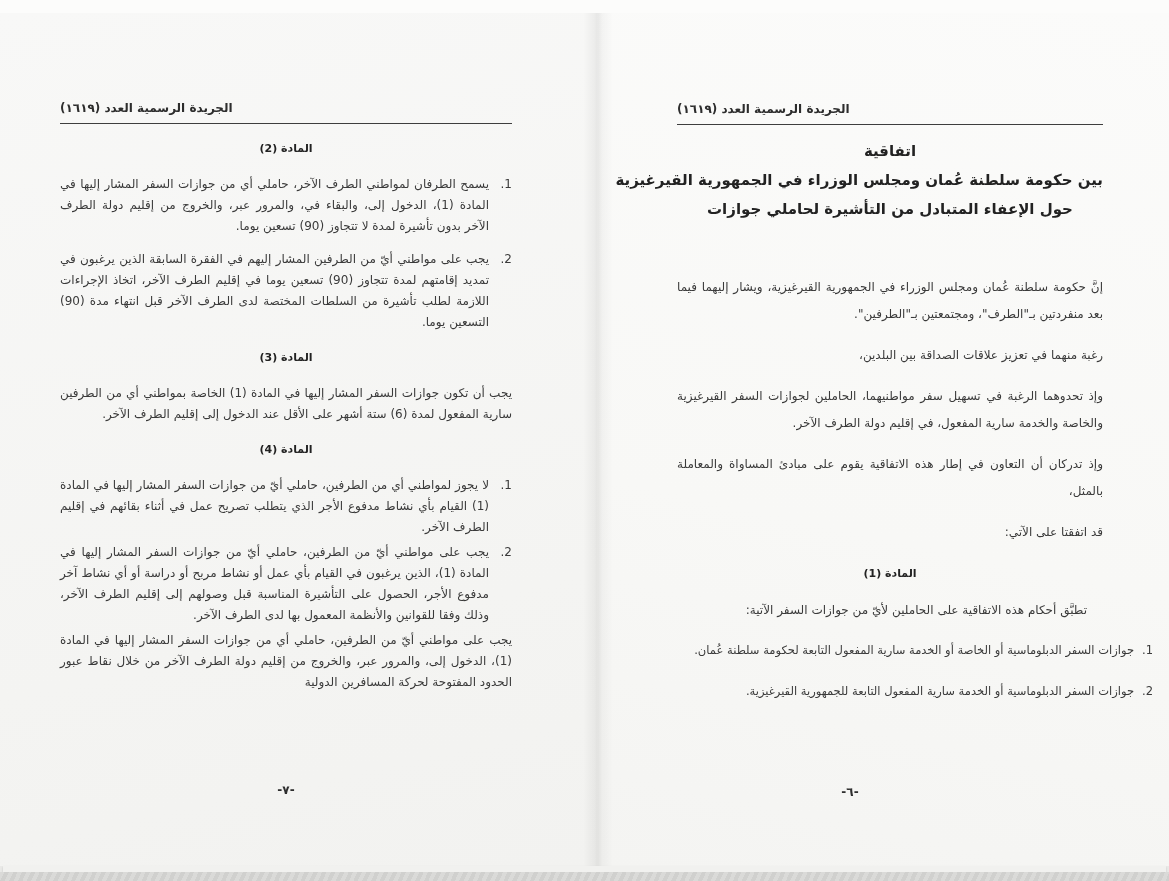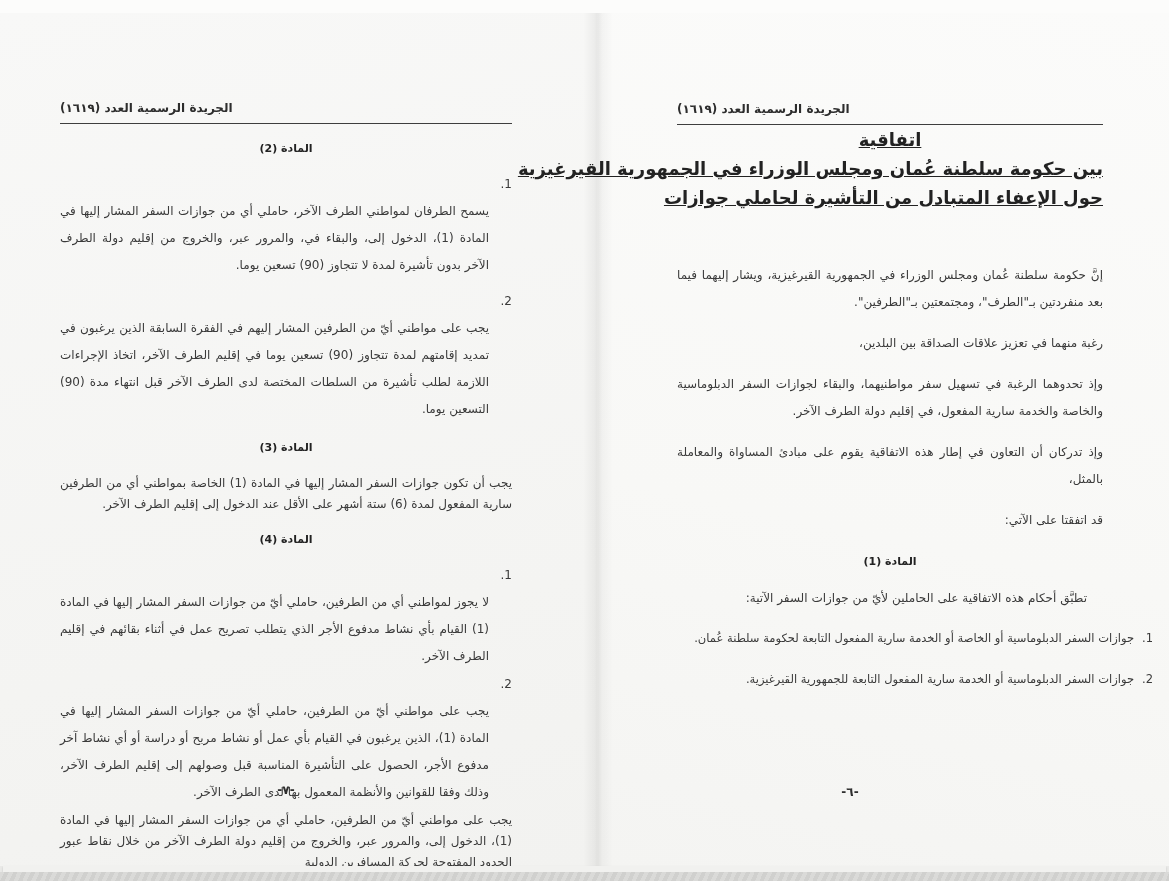--- a/index.html
+++ b/index.html
@@ -21,35 +21,35 @@
     background:repeating-linear-gradient(115deg,#dadad8 0 4px,#d0d0ce 4px 8px);}
 
   .content{position:absolute;direction:rtl;color:#3a3a3a;}
   .content-left{left:60px;top:88px;width:452px;font-size:12px;line-height:21px;text-align:justify;}
   .content-right{left:80px;top:89px;width:426px;font-size:12px;line-height:27px;text-align:justify;}
 
   .gz-header{font-weight:bold;font-size:12px;color:#2d2d2d;text-align:left;
     padding-bottom:7px;border-bottom:1.6px solid #3e3e3e;line-height:15px;}
 
   
-  .title-block{text-align:center;font-weight:bold;color:#222;
-    font-size:18px;line-height:29px;text-decoration:underline;}
+  .title-block{margin-top:12px;text-align:center;font-weight:bold;color:#222;
+    font-size:15px;line-height:29px;}
   .title-line{white-space:nowrap;}
   .preamble p{margin:0 0 14px 0;}
   .preamble{margin-top:50px;}
   .art-heading{font-weight:bold;color:#222;text-align:center;font-size:11px;margin:8px 0 10px 0;}
   .art-intro{margin:0 16px 13px 0;}
   .r-item{display:flex;gap:8px;font-size:11.5px;white-space:nowrap;
     margin-right:-50px;margin-bottom:14px;text-align:right;}
   .r-item .num{flex:0 0 auto;}
   
   .content-left .art-heading{margin:14px 0 15px 0;}
   .l-item{display:flex;gap:7px;margin-bottom:12px;}
   .l-item .num{flex:0 0 auto;min-width:16px;}
-  .l-item .itxt{flex:1;text-align:justify;line-height:27px;margin-top:24px;}
+  .l-item .itxt{flex:1;text-align:justify;line-height:21px;}
   .art-body{margin:0 0 13px 0;}
   .content-left .tight{margin-bottom:4px;}
 
   .pagenum{position:absolute;direction:rtl;font-size:12px;font-weight:bold;color:#2e2e2e;text-align:center;}
   .pagenum-left{left:60px;top:770px;width:452px;}
   .pagenum-right{left:40px;top:772px;width:426px;}
 </style>
 </head>
 <body>
 
@@ -93,21 +93,21 @@
 
     <div class="title-block">
       <div class="title-line">اتفاقية</div>
       <div class="title-line">بين حكومة سلطنة عُمان ومجلس الوزراء في الجمهورية القيرغيزية</div>
       <div class="title-line">حول الإعفاء المتبادل من التأشيرة لحاملي جوازات</div>
     </div>
 
     <div class="preamble">
       <p>إنَّ حكومة سلطنة عُمان ومجلس الوزراء في الجمهورية القيرغيزية، ويشار إليهما فيما بعد منفردتين بـ"الطرف"، ومجتمعتين بـ"الطرفين".</p>
       <p>رغبة منهما في تعزيز علاقات الصداقة بين البلدين،</p>
-      <p>وإذ تحدوهما الرغبة في تسهيل سفر مواطنيهما، والبقاء لجوازات السفر الدبلوماسية والخاصة والخدمة سارية المفعول، في إقليم دولة الطرف الآخر.</p>
+      <p>وإذ تحدوهما الرغبة في تسهيل سفر مواطنيهما، الحاملين لجوازات السفر القيرغيزية والخاصة والخدمة سارية المفعول، في إقليم دولة الطرف الآخر.</p>
       <p>وإذ تدركان أن التعاون في إطار هذه الاتفاقية يقوم على مبادئ المساواة والمعاملة بالمثل،</p>
       <p>قد اتفقتا على الآتي:</p>
     </div>
 
     <div class="art-heading">المادة (1)</div>
     <div class="art-intro">تطبَّق أحكام هذه الاتفاقية على الحاملين لأيّ من جوازات السفر الآتية:</div>
 
     <div class="r-item">
       <span class="num">1.</span>
       <div class="itxt">جوازات السفر الدبلوماسية أو الخاصة أو الخدمة سارية المفعول التابعة لحكومة سلطنة عُمان.</div>

